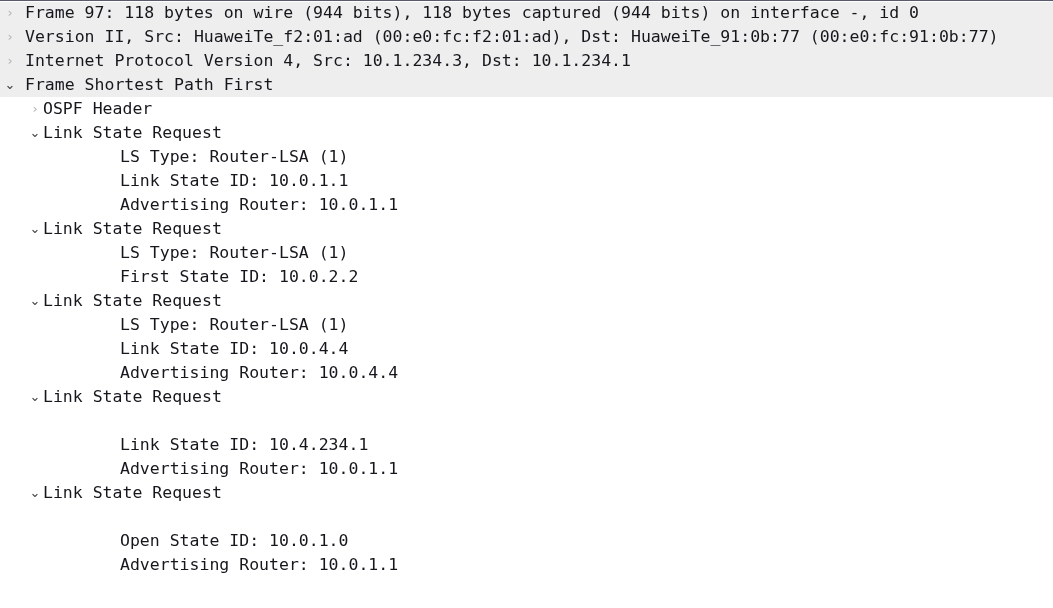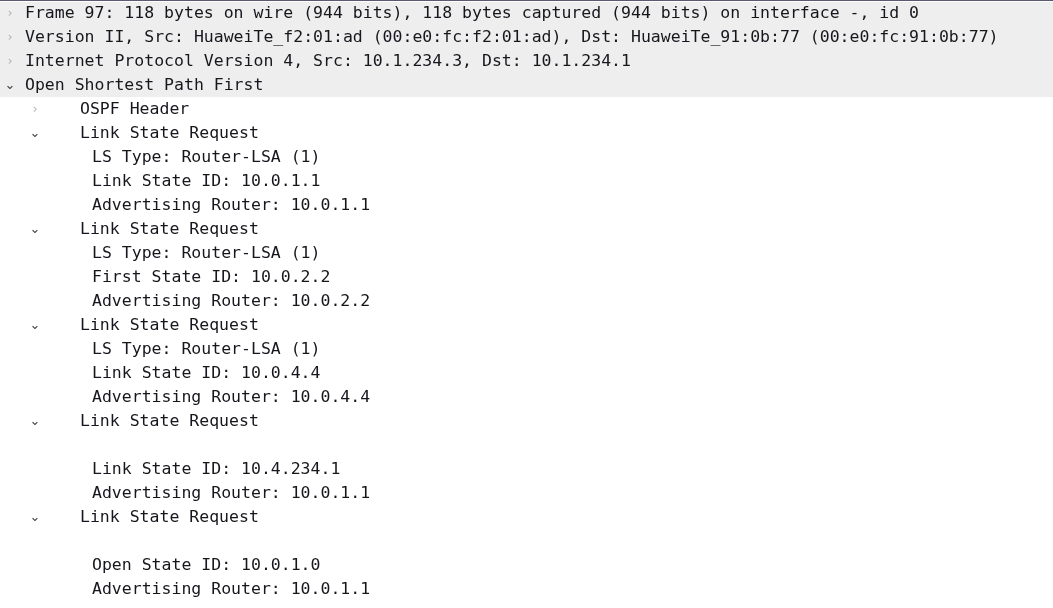--- a/index.html
+++ b/index.html
@@ -67,43 +67,42 @@
     position: absolute;
     top: 0;
     left: 0;
     height: 24px;
     text-align: center;
   }
   
   .lvl1 > .twisty { left: 3px; }
   .lvl1 > .row-label { padding-left: 25px; }
   .lvl2 > .twisty { left: 28px; }
-  .lvl2 > .row-label { padding-left: 80px; }
+  .lvl2 > .row-label { padding-left: 43px; }
   .lvl3 > .twisty { left: 53px; }
-  .lvl3 > .row-label { padding-left: 92px; }
+  .lvl3 > .row-label { padding-left: 120px; }
 </style>
 </head>
 <body>
 
 <div id="packet-details-pane">
   <div id="highlight-band"></div>
   <div id="tree-rows">
       <div class="tree-row lvl1"><span class="twisty collapsed">›</span><span class="row-label">Frame 97: 118 bytes on wire (944 bits), 118 bytes captured (944 bits) on interface -, id 0</span></div>
       <div class="tree-row lvl1"><span class="twisty collapsed">›</span><span class="row-label">Version II, Src: HuaweiTe_f2:01:ad (00:e0:fc:f2:01:ad), Dst: HuaweiTe_91:0b:77 (00:e0:fc:91:0b:77)</span></div>
       <div class="tree-row lvl1"><span class="twisty collapsed">›</span><span class="row-label">Internet Protocol Version 4, Src: 10.1.234.3, Dst: 10.1.234.1</span></div>
-      <div class="tree-row lvl1"><span class="twisty expanded">⌄</span><span class="row-label">Open Shortest Path First</span></div>
+      <div class="tree-row lvl1"><span class="twisty expanded">⌄</span><span class="row-label">Frame Shortest Path First</span></div>
       <div class="tree-row lvl2"><span class="twisty collapsed">›</span><span class="row-label">OSPF Header</span></div>
       <div class="tree-row lvl2"><span class="twisty expanded">⌄</span><span class="row-label">Link State Request</span></div>
       <div class="tree-row lvl3"><span class="twisty none"></span><span class="row-label">LS Type: Router-LSA (1)</span></div>
       <div class="tree-row lvl3"><span class="twisty none"></span><span class="row-label">Link State ID: 10.0.1.1</span></div>
       <div class="tree-row lvl3"><span class="twisty none"></span><span class="row-label">Advertising Router: 10.0.1.1</span></div>
       <div class="tree-row lvl2"><span class="twisty expanded">⌄</span><span class="row-label">Link State Request</span></div>
       <div class="tree-row lvl3"><span class="twisty none"></span><span class="row-label">LS Type: Router-LSA (1)</span></div>
       <div class="tree-row lvl3"><span class="twisty none"></span><span class="row-label">First State ID: 10.0.2.2</span></div>
-      <div class="tree-row lvl3"><span class="twisty none"></span><span class="row-label">Advertising Router: 10.0.2.2</span></div>
       <div class="tree-row lvl2"><span class="twisty expanded">⌄</span><span class="row-label">Link State Request</span></div>
       <div class="tree-row lvl3"><span class="twisty none"></span><span class="row-label">LS Type: Router-LSA (1)</span></div>
       <div class="tree-row lvl3"><span class="twisty none"></span><span class="row-label">Link State ID: 10.0.4.4</span></div>
       <div class="tree-row lvl3"><span class="twisty none"></span><span class="row-label">Advertising Router: 10.0.4.4</span></div>
       <div class="tree-row lvl2"><span class="twisty expanded">⌄</span><span class="row-label">Link State Request</span></div>
       <div class="tree-row lvl3"><span class="twisty none"></span></div>
       <div class="tree-row lvl3"><span class="twisty none"></span><span class="row-label">Link State ID: 10.4.234.1</span></div>
       <div class="tree-row lvl3"><span class="twisty none"></span><span class="row-label">Advertising Router: 10.0.1.1</span></div>
       <div class="tree-row lvl2"><span class="twisty expanded">⌄</span><span class="row-label">Link State Request</span></div>
       <div class="tree-row lvl3"><span class="twisty none"></span></div>

